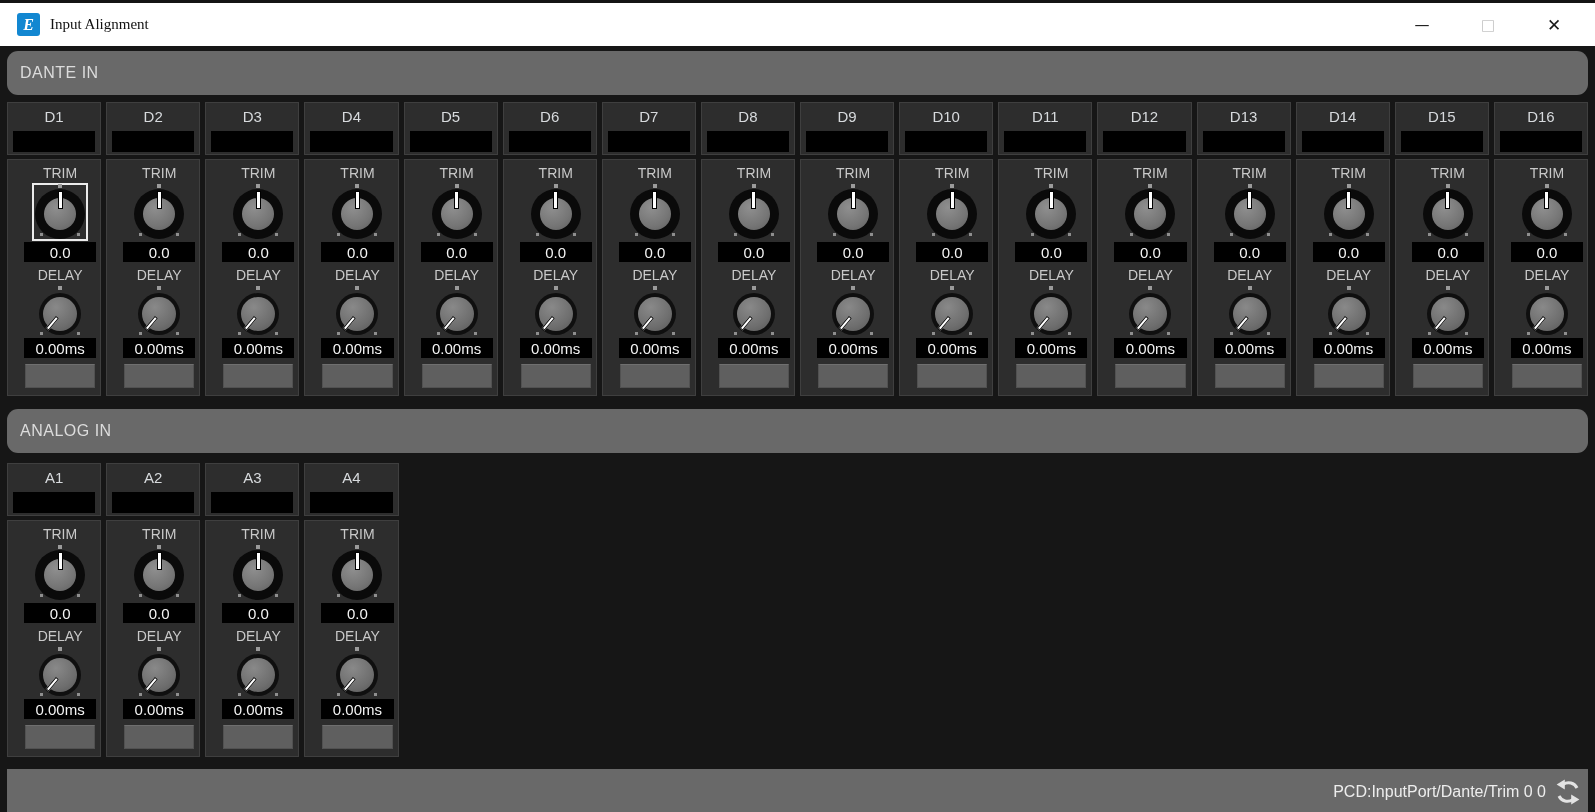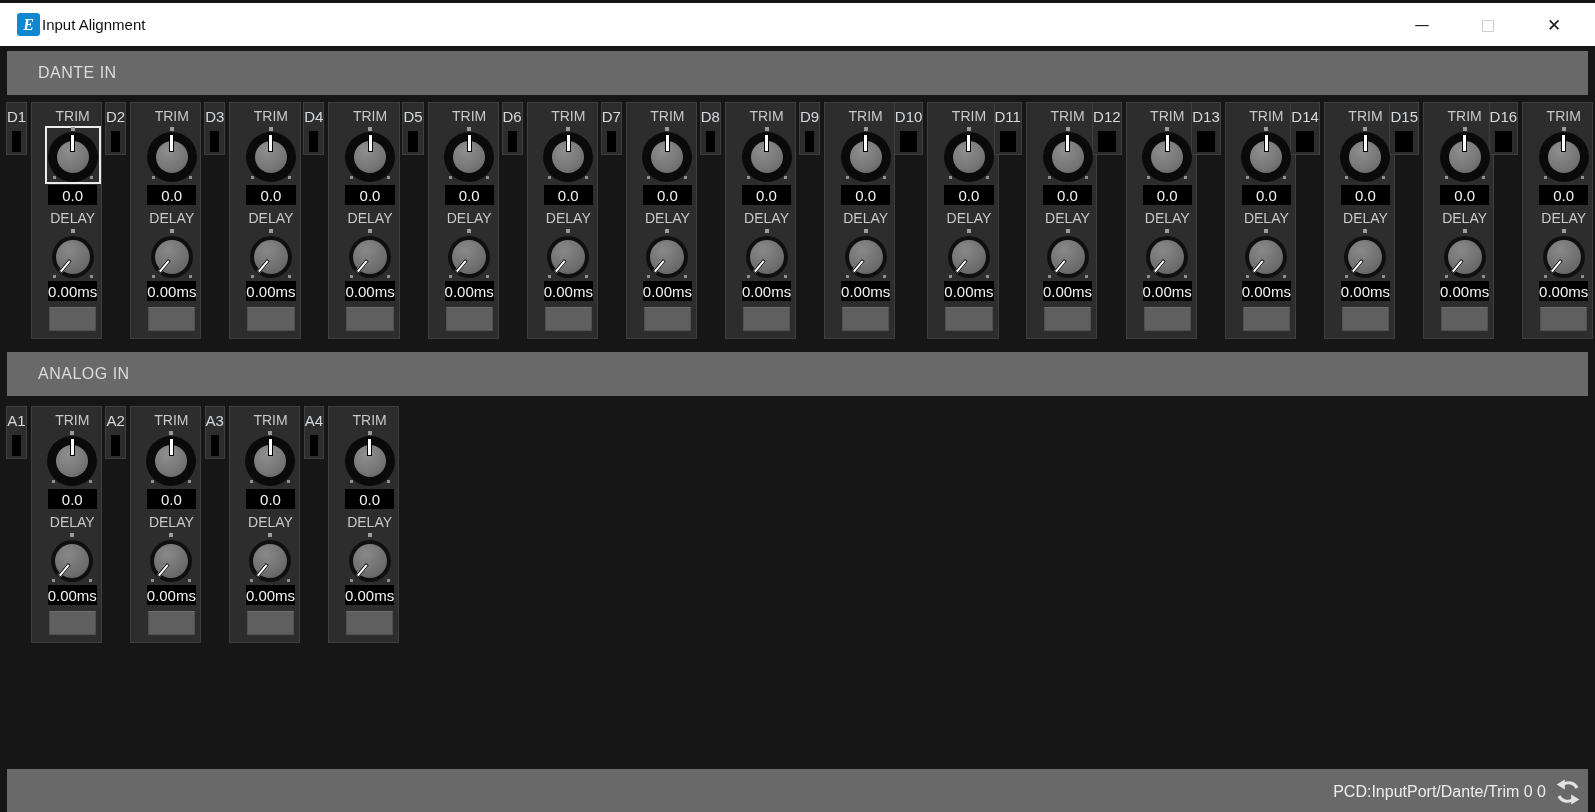--- a/index.html
+++ b/index.html
@@ -13,44 +13,45 @@
     position:absolute;top:0;left:0;right:0;height:46px;background:#ffffff;
     border-top:3px solid #141414;box-sizing:border-box;
     display:flex;align-items:center;
   }
   .app-icon{
     width:23px;height:23px;margin-left:17px;border-radius:3px;background:#1287d1;
     color:#fff;font-style:italic;font-weight:700;font-size:16px;
     display:flex;align-items:center;justify-content:center;
     font-family:"Liberation Serif",serif;
   }
-  .win-title{margin-left:2px;font-size:15px;color:#111;}
+  .win-title{margin-left:10px;font-size:15px;color:#111;font-family:Liberation Serif, serif;}
   .win-buttons{margin-left:auto;display:flex;height:100%;padding-right:8px;}
   .win-btn{
     width:66px;height:100%;display:flex;align-items:center;justify-content:center;
     background:transparent;border:none;cursor:default;font-family:"DejaVu Sans",sans-serif;
   }
   .btn-min{font-size:15px;color:#222;}
   .btn-max{font-size:15px;color:#c6c6c6;}
   .btn-close{font-size:17px;color:#1a1a1a;}
   
   .content{
     position:absolute;top:46px;left:0;right:0;bottom:0;background:#161616;
     padding:5px 7px 0 7px;box-sizing:border-box;
   }
   .section-header{
     height:44px;background:#696969;color:#dcdcdc;font-size:16px;
-    display:flex;align-items:center;padding-left:31px;letter-spacing:.5px;
+    display:flex;align-items:center;padding-left:13px;letter-spacing:.5px;
     margin-bottom:7px;
+    border-radius:11px;
   }
   .section-header.analog{margin-top:13px;margin-bottom:10px;}
   .channel-grid{
     display:grid;grid-template-columns:repeat(16,1fr);gap:5px;
   }
-  .channel{display:flex;flex-direction:row;gap:4px;min-width:0;justify-content:center;}
+  .channel{display:flex;flex-direction:column;gap:4px;min-width:0;}
   .box{background:#2d2d2d;border:1px solid #3f3f3f;box-sizing:border-box;}
   .head-box{height:53px;display:flex;flex-direction:column;align-items:stretch;padding-top:3px;}
   .chan-name{height:22px;line-height:22px;text-align:center;font-size:15px;color:#d7dadd;}
   .port-display{height:21px;background:#000;margin:3px 5px 0 5px;}
   .ctrl-box{height:237px;display:flex;flex-direction:column;align-items:center;padding-left:12px;}
   .param-label{margin-top:4px;height:18px;line-height:18px;font-size:14px;color:#c9c9c9;}
   .value-display{
     align-self:stretch;margin:2px 4px 0 4px;height:20px;line-height:21px;
     background:#000;color:#f4f4f4;font-size:15px;text-align:center;
   }

